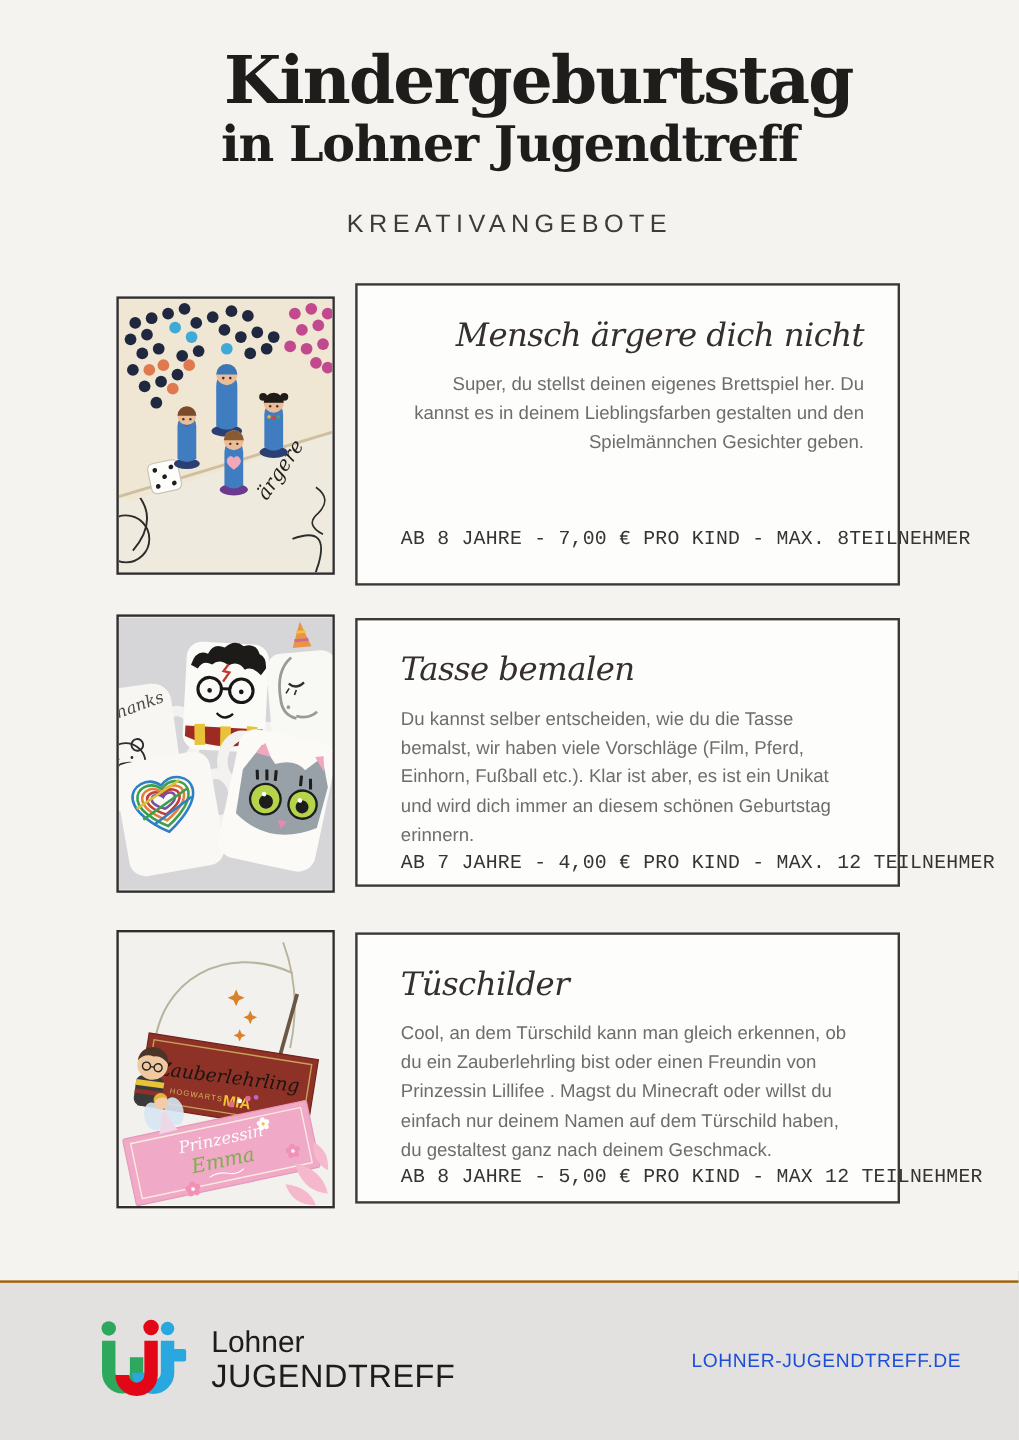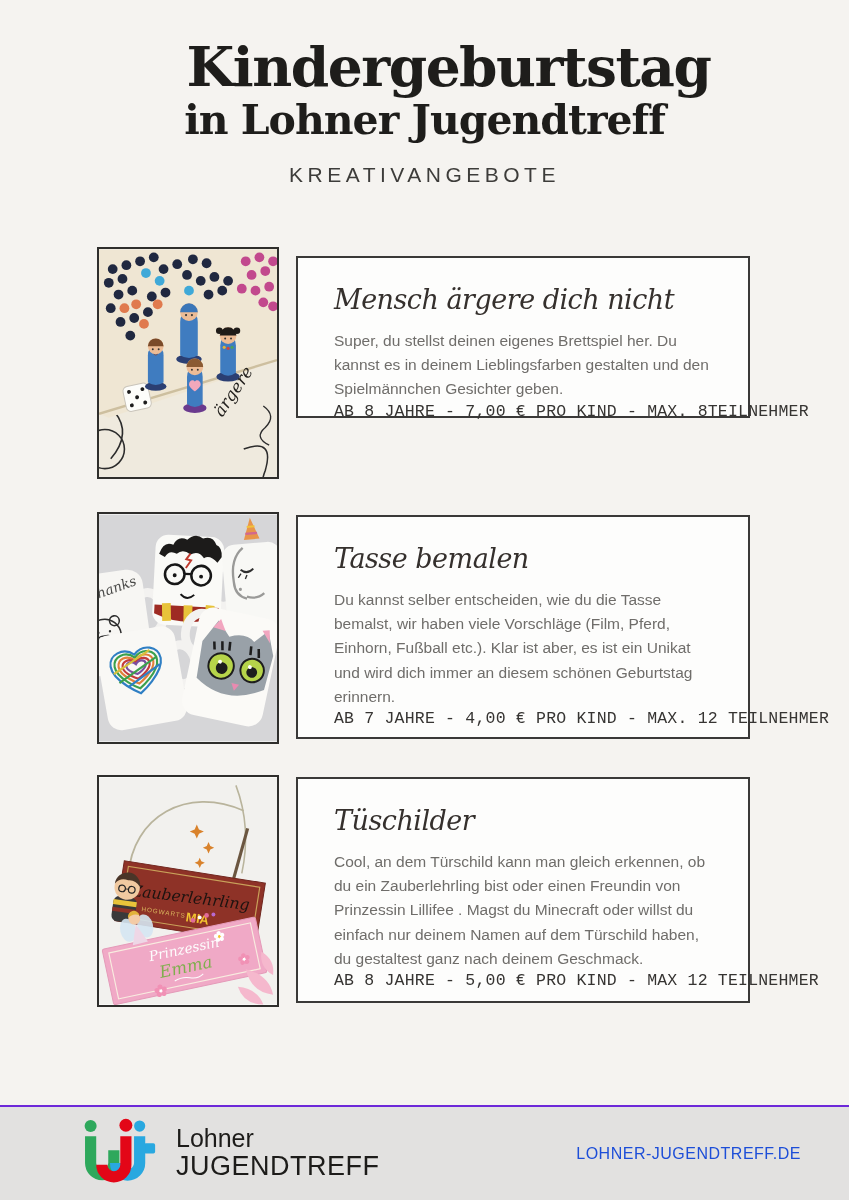--- a/index.html
+++ b/index.html
@@ -13,21 +13,21 @@
   .header { position:absolute; top:38px; left:0; width:100%; text-align:center; }
   .title-1 {
     font-family:"DejaVu Serif", serif; font-weight:700; font-size:55px;
     letter-spacing:-1.5px; color:#1e1d1b; line-height:1.05;padding-left:48px;
   }
   .title-2 {
     font-family:"DejaVu Serif", serif; font-weight:700; font-size:41px;
     letter-spacing:-1px; color:#1e1d1b; line-height:1.1; margin-top:2px;
   }
   .subtitle {
-    margin-top:20px; font-size:21px; letter-spacing:4.5px; color:#3d3c3a; font-weight:400;
+    margin-top:32px; font-size:21px; letter-spacing:4.5px; color:#3d3c3a; font-weight:400;
   }
   
   .photo-frame {
     position:absolute; left:97px; width:182px; height:232px;
     border:2px solid #2f2e2c; background:#fff; overflow:hidden;
   }
   .photo-frame svg { display:block; width:100%; height:100%; }
   .offer-card {
     position:absolute; left:296px; width:454px; height:226px;
     border:2px solid #3a3938; background:#fdfdfc;
@@ -37,27 +37,27 @@
   .offer-title {
     font-family:"DejaVu Serif", serif; font-style:italic; font-weight:400;
     font-size:27px; color:#35302d; margin-bottom:14px; letter-spacing:-0.5px;
   }
   .offer-desc {
     font-size:15.5px; line-height:1.56; color:#6f6d6a; max-width:402px;
   }
   .offer-cond {
     margin-top:auto; font-size:16.5px; color:#363432; letter-spacing:0.2px; white-space:nowrap;font-family:Liberation Mono, monospace;
   }
-  .row1-photo { top:247px; }  .row1-card { top:256px; height:162px; }
+  .row1-photo { top:247px; }  .row1-card { top:236px; height:252px;text-align:right; }
   .row2-photo { top:512px; }  .row2-card { top:515px; height:224px; }
   .row3-photo { top:775px; }  .row3-card { top:777px; height:226px; }
   
   .footer {
-    position:absolute; left:0; bottom:0; width:100%; height:95px;
-    background:#e2e1e0; border-top:2px solid #6d28d9;
+    position:absolute; left:0; bottom:0; width:100%; height:133px;
+    background:#e2e1e0; border-top:2px solid #a16207;
     display:flex; align-items:center;
   }
   .brand { display:flex; align-items:center; margin-left:76px; }
   .brand-mark { width:86px; height:76px; }
   .brand-text { margin-left:14px; color:#1d1c1a; }
   .brand-line1 { font-size:25px; line-height:1.1; }
   .brand-line2 { font-size:27px; font-weight:400; letter-spacing:0.5px; line-height:1.1; }
   .footer-site {
     position:absolute; right:48px; top:50%; transform:translateY(-50%);
     font-size:16px; color:#1d4ed8; letter-spacing:0.5px;

